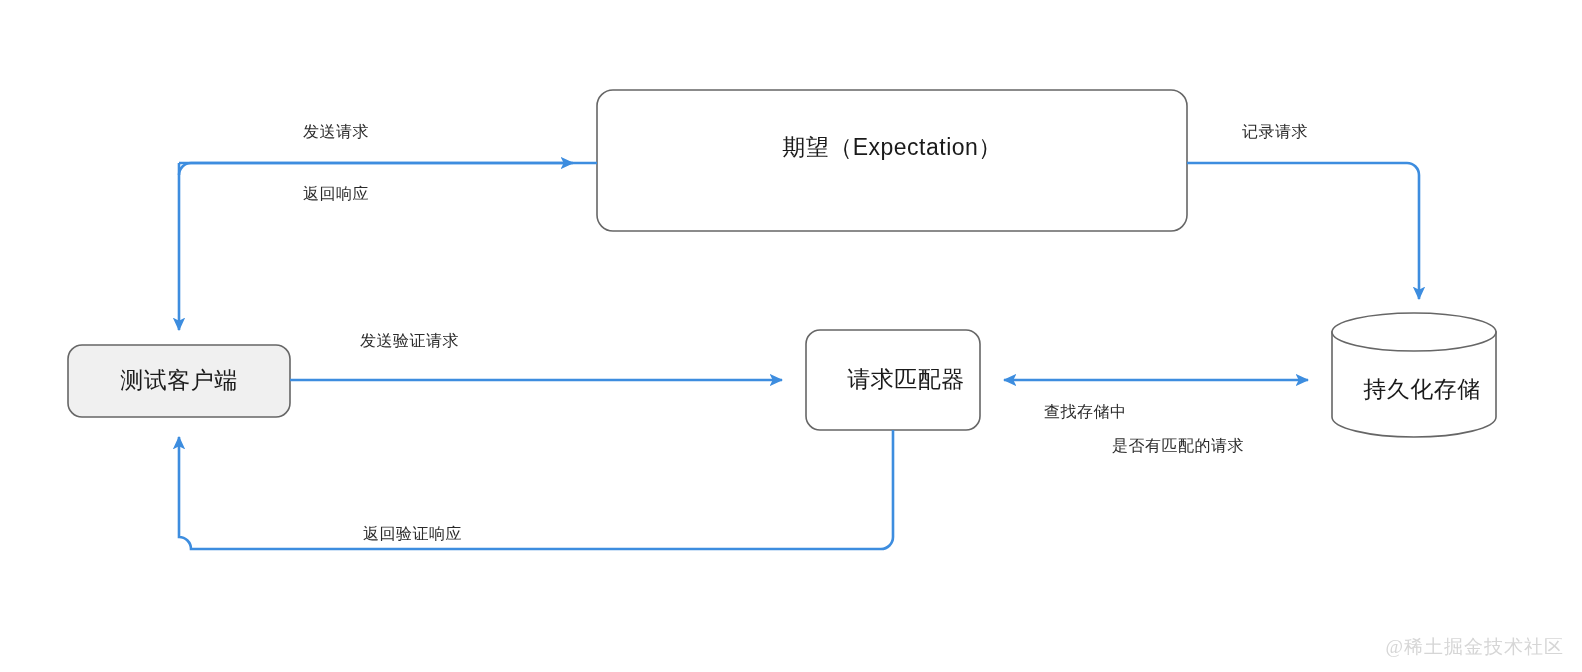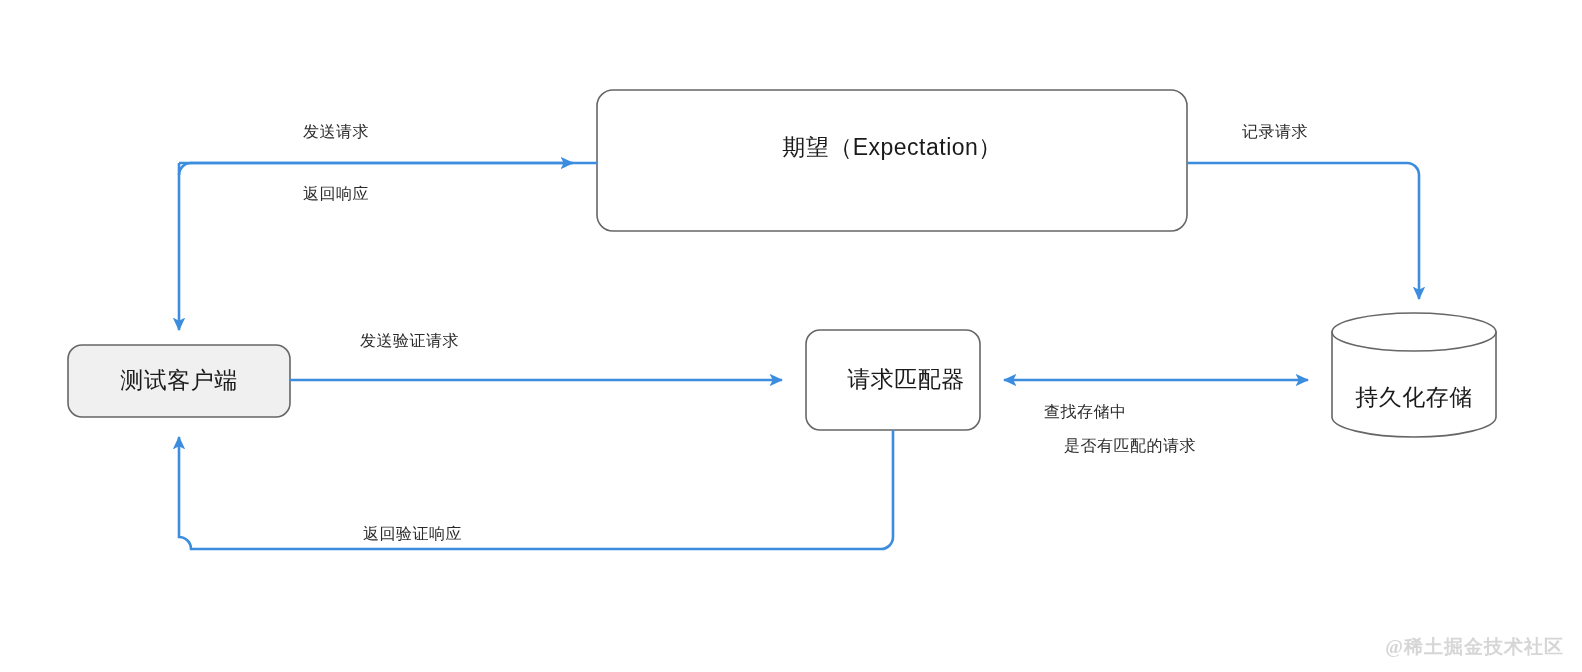--- a/index.html
+++ b/index.html
@@ -47,21 +47,20 @@
   }
   .watermark {
     position: absolute;
     right: 18px;
     bottom: 12px;
     color: #d6d6d6;
     font-family: "Liberation Serif", "DejaVu Serif", serif;
     font-size: 19px;
     letter-spacing: 1px;
     white-space: pre;
-    font-weight: bold;
   }
 </style>
 </head>
 <body>
 
 <div id="canvas">
 
   <svg id="diagram-svg" viewBox="0 0 1582 672">
     <defs>
       <marker id="arrow-blue" viewBox="0 0 10 10" refX="9.2" refY="5" markerWidth="5.2" markerHeight="5.2" orient="auto-start-reverse">
@@ -96,31 +95,31 @@
 
     <path d="M 893 430 L 893 537 A 12 12 0 0 1 881 549 L 191 549 A 12 12 0 0 0 179 537 L 179 437" fill="none" stroke="#3d8ddf" stroke-width="2.6" marker-end="url(#arrow-blue)"></path>
   </svg>
 
   <div class="node-label" style="left:68px; top:345px; width:222px; height:72px;border-radius:23px;">测试客户端</div>
 
   <div class="node-label" style="left:597px; top:90px; width:590px; height:115px;">期望（Expectation）</div>
 
   <div class="node-label" style="left:806px; top:330px; width:200px; height:100px;">请求匹配器</div>
 
-  <div class="node-label" style="left:1332px; top:368px; width:164px; height:60px;">持久化存储</div>
+  <div class="node-label" style="left:1332px; top:360px; width:164px; height:60px;padding-left:8px;">持久化存储</div>
 
   <div class="edge-label" style="left:303px; top:120px;">发送请求</div>
 
   <div class="edge-label" style="left:303px; top:182px;font-family:Liberation Serif, serif;">返回响应</div>
 
   <div class="edge-label" style="left:1242px; top:120px;text-align:center;">记录请求</div>
 
   <div class="edge-label" style="left:360px; top:329px;">发送验证请求</div>
 
   <div class="edge-label" style="left:1044px; top:400px;">查找存储中</div>
 
-  <div class="edge-label" style="left:1064px; top:434px;">是否有匹配的请求</div>
+  <div class="edge-label" style="left:1112px; top:434px;">是否有匹配的请求</div>
 
   <div class="edge-label" style="left:363px; top:505px;margin-top:17px;">返回验证响应</div>
 
   <div class="watermark">@稀土掘金技术社区</div>
 
 </div>
 
 </body></html>

